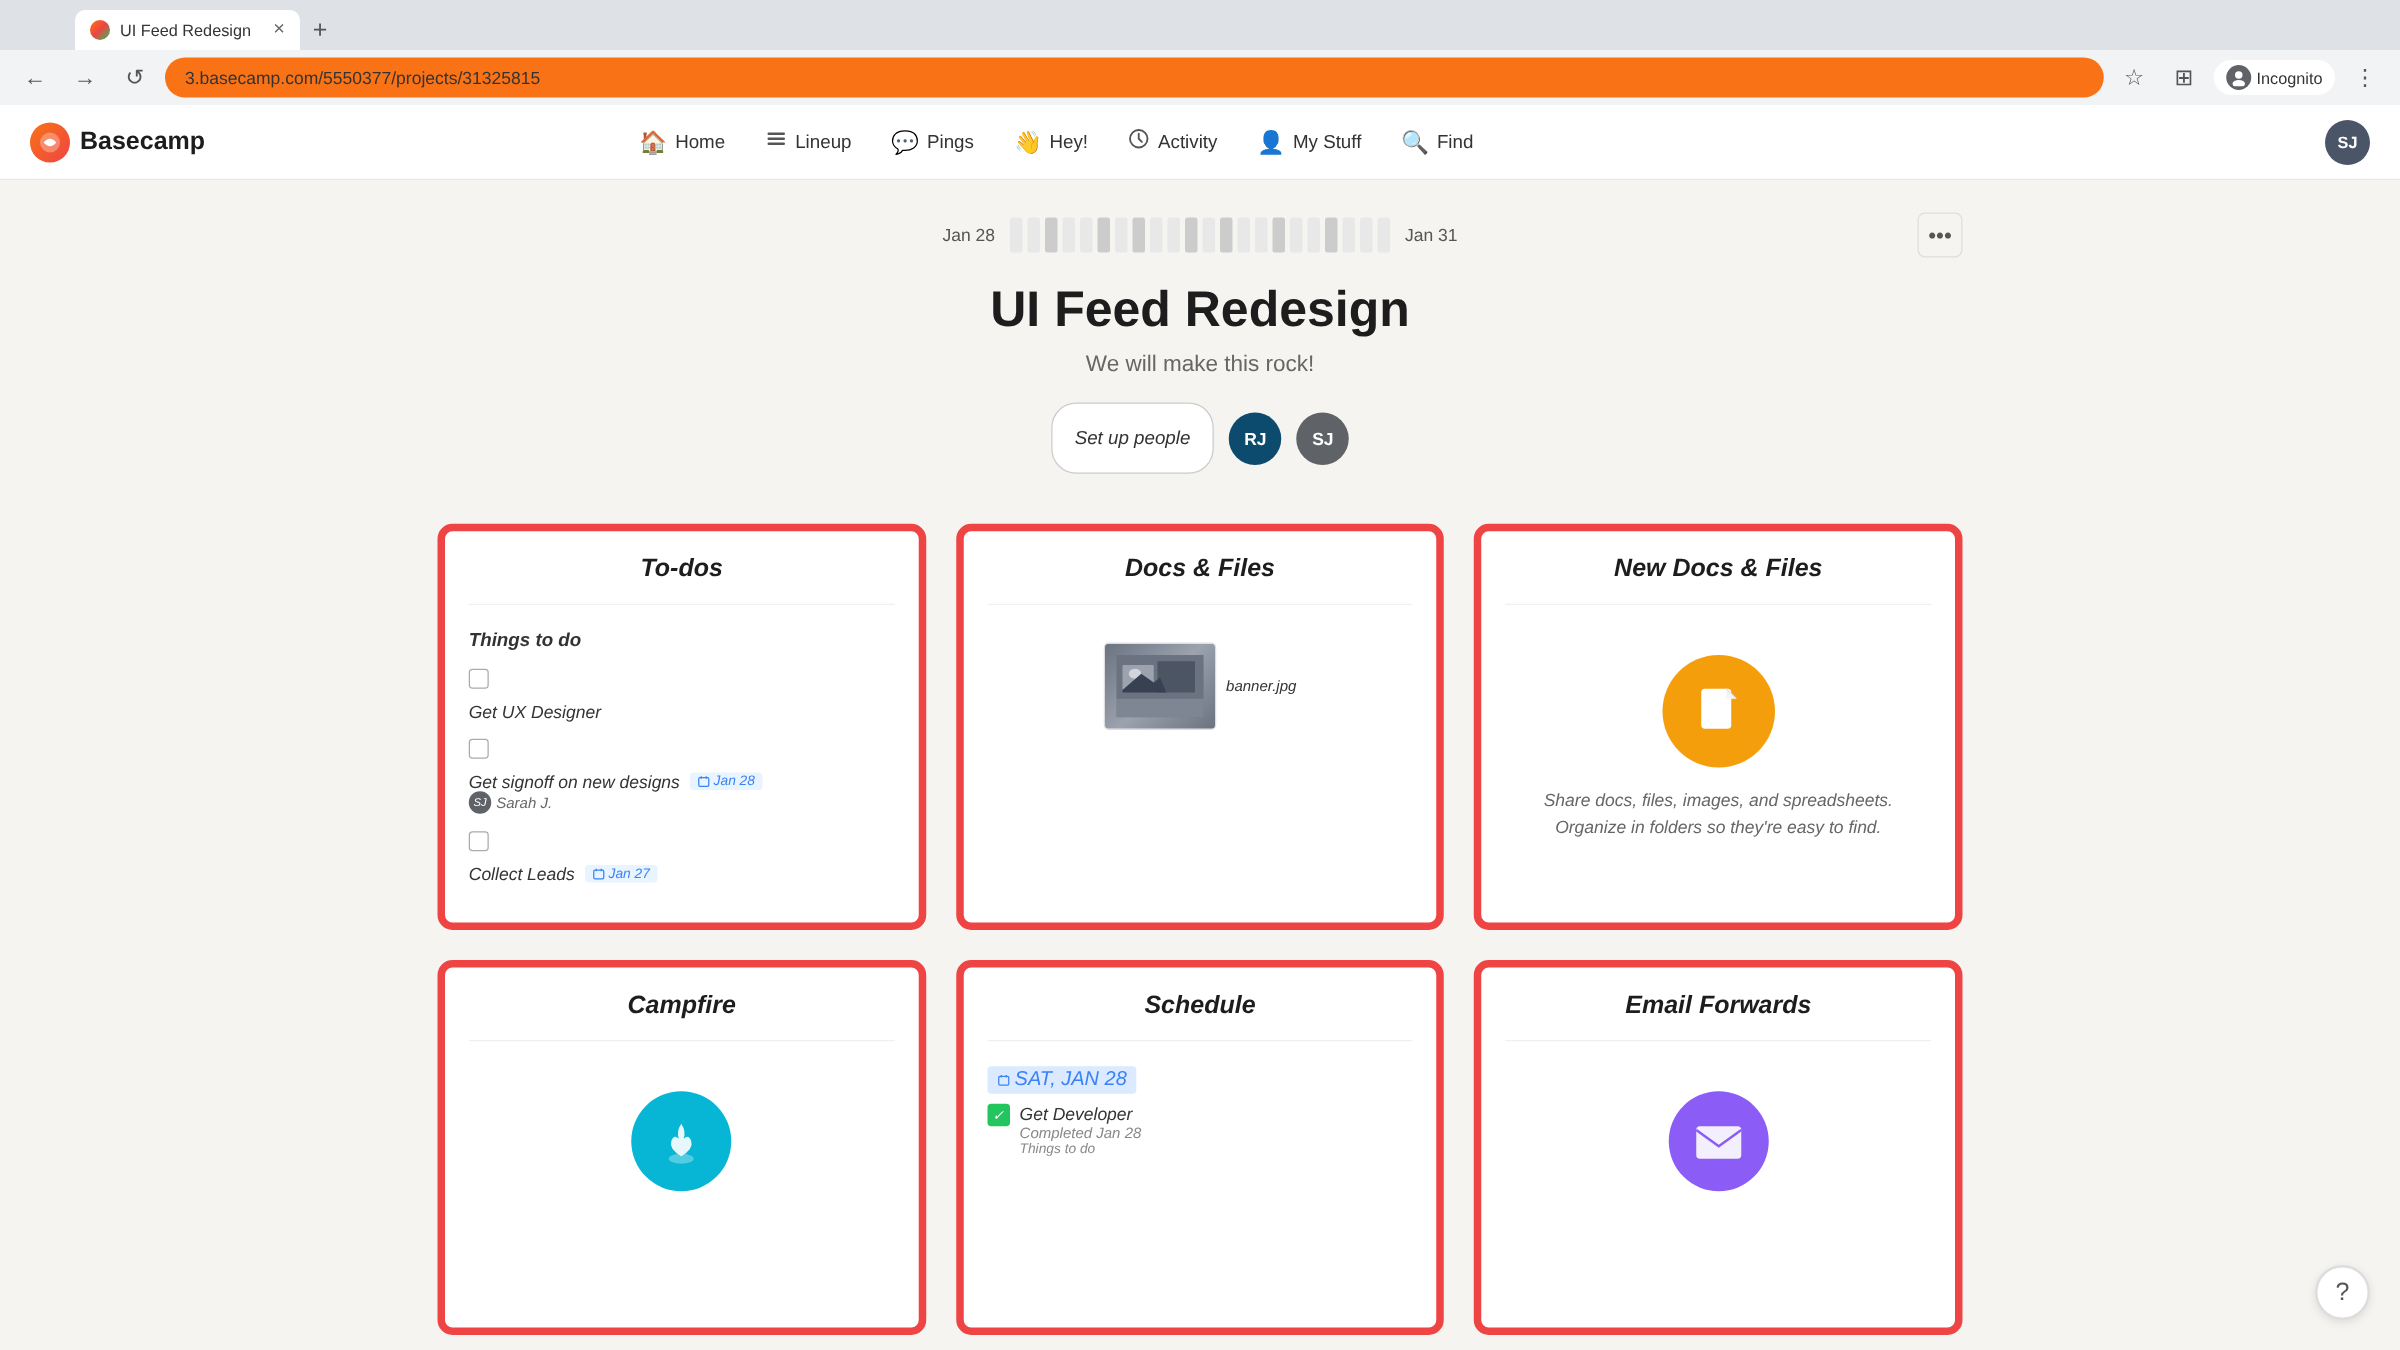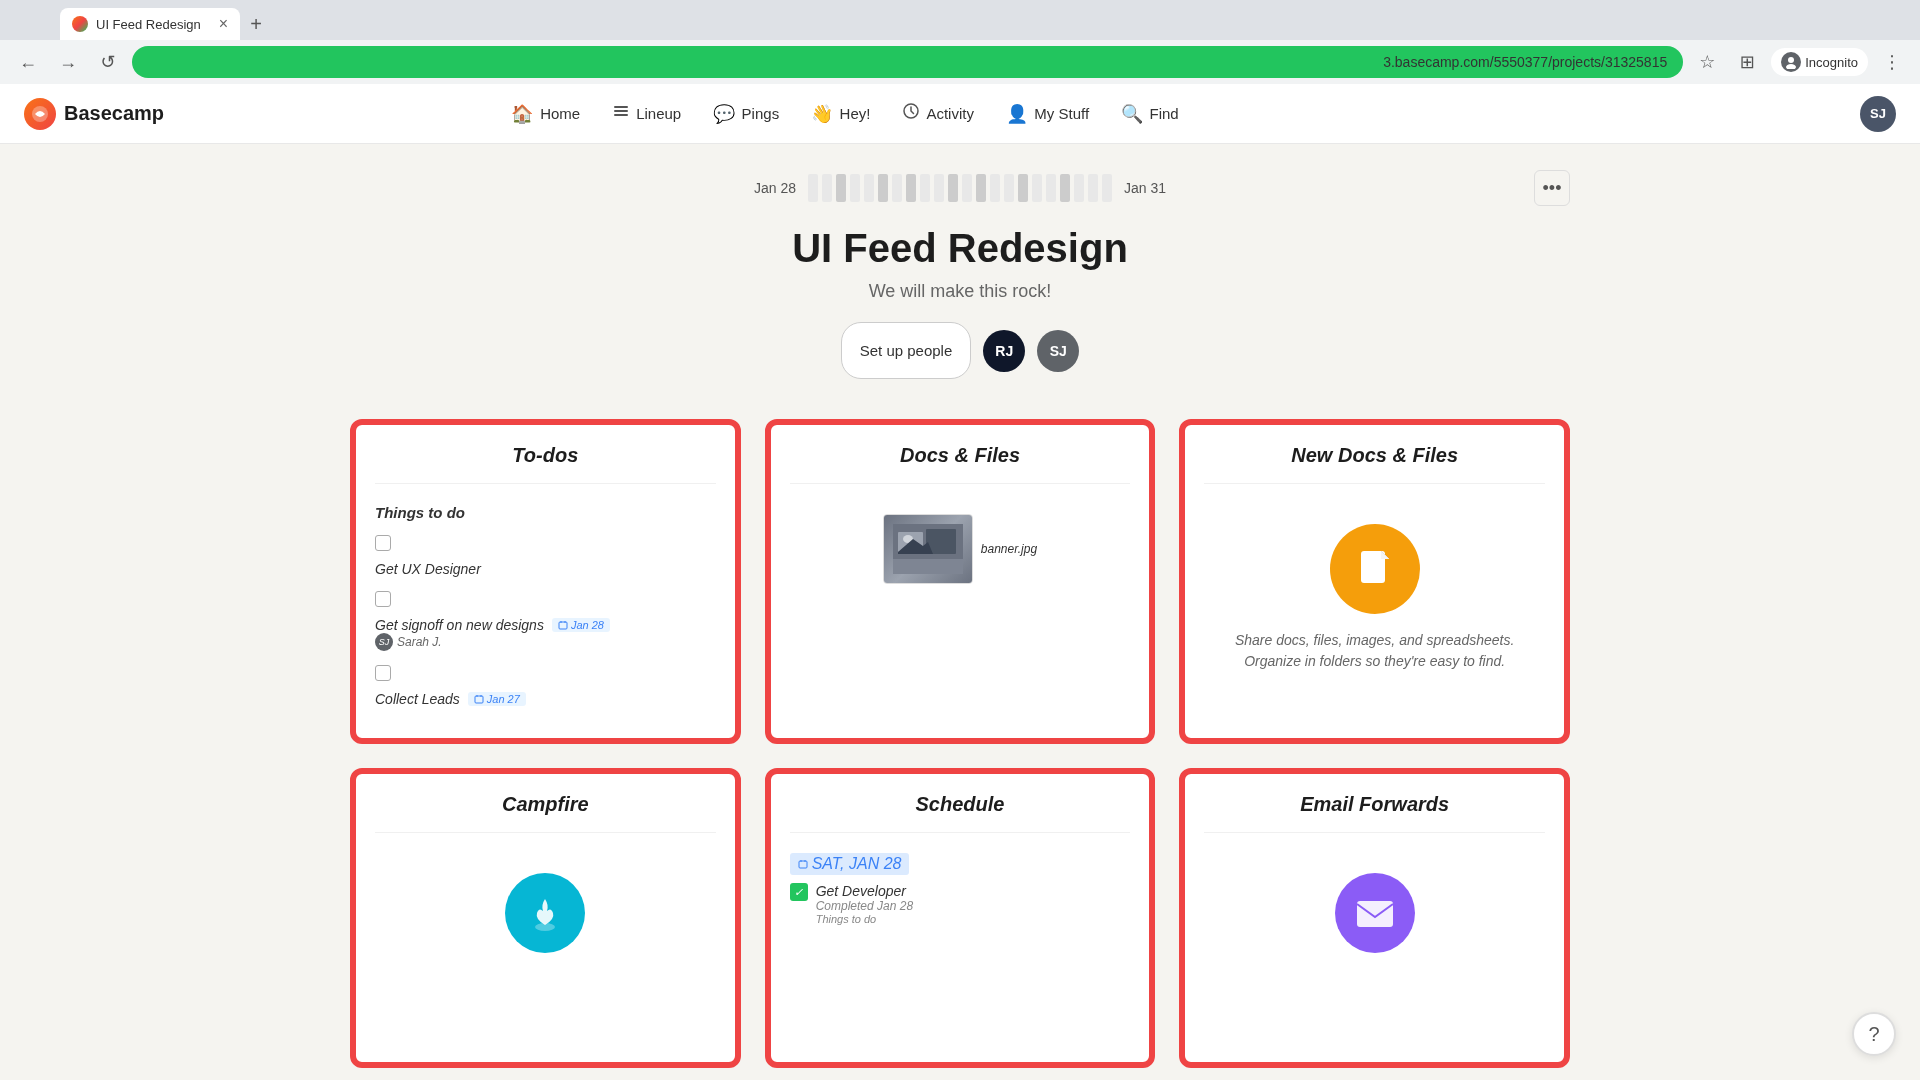--- a/index.html
+++ b/index.html
@@ -7,21 +7,21 @@
 
     
     .browser-chrome { background: #dee1e6; width: 1920px; }
     .browser-tab-bar { display: flex; align-items: center; padding: 8px 0 0 0; background: #dee1e6; height: 40px; }
     .browser-tab { display: flex; align-items: center; background: #fff; border-radius: 8px 8px 0 0; padding: 0 12px; height: 32px; font-size: 13px; color: #333; gap: 8px; min-width: 180px; }
     .browser-tab .favicon { width: 16px; height: 16px; border-radius: 50%; background: linear-gradient(135deg, #f97316, #ef4444, #22c55e); }
     .browser-tab .tab-close { margin-left: auto; color: #666; cursor: pointer; font-size: 16px; }
     .browser-tab-new { width: 32px; height: 32px; display: flex; align-items: center; justify-content: center; font-size: 20px; color: #555; cursor: pointer; }
     .browser-toolbar { display: flex; align-items: center; background: #f1f3f4; padding: 6px 12px; gap: 8px; height: 44px; }
     .browser-nav-btn { background: none; border: none; font-size: 18px; color: #555; cursor: pointer; width: 32px; height: 32px; display: flex; align-items: center; justify-content: center; border-radius: 50%; }
-    .browser-address-bar { flex: 1; background: #22c55e; border: none; border-radius: 20px; padding: 6px 16px; font-size: 14px; color: #333; height: 32px; text-align: right; }
+    .browser-address-bar { flex: 1; background: #f97316; border: none; border-radius: 20px; padding: 6px 16px; font-size: 14px; color: #333; height: 32px; }
     .browser-icon-btn { background: none; border: none; font-size: 18px; color: #555; cursor: pointer; width: 32px; height: 32px; display: flex; align-items: center; justify-content: center; border-radius: 50%; }
     .incognito-btn { display: flex; align-items: center; gap: 4px; background: #fff; border: none; border-radius: 16px; padding: 4px 10px; font-size: 13px; color: #333; cursor: pointer; }
     .incognito-icon { width: 20px; height: 20px; background: #5f6368; border-radius: 50%; display: flex; align-items: center; justify-content: center; color: white; font-size: 10px; }
 
     
     .app-header { background: #fff; height: 60px; display: flex; align-items: center; padding: 0 24px; border-bottom: 1px solid #e8e8e8; position: relative; }
     .app-logo { display: flex; align-items: center; gap: 8px; font-size: 20px; font-weight: 700; color: #1d1d1d; text-decoration: none; }
     .logo-icon { width: 32px; height: 32px; background: linear-gradient(135deg, #f97316, #ef4444); border-radius: 50%; display: flex; align-items: center; justify-content: center; color: white; font-size: 14px; font-weight: bold; }
     .app-nav { display: flex; align-items: center; gap: 4px; margin: 0 auto; }
     .nav-item { display: flex; align-items: center; gap: 6px; padding: 8px 14px; border-radius: 6px; font-size: 15px; color: #333; cursor: pointer; text-decoration: none; }
@@ -37,23 +37,23 @@
     .timeline-dots { display: flex; gap: 4px; align-items: center; }
     .timeline-dot { width: 10px; height: 28px; background: #e8e8e8; border-radius: 2px; }
     .timeline-dot.active { background: #ccc; }
     .more-btn { position: absolute; right: 0; background: none; border: 1px solid #ddd; border-radius: 6px; width: 36px; height: 36px; display: flex; align-items: center; justify-content: center; cursor: pointer; color: #555; font-size: 18px; }
 
     
     .project-header { text-align: center; margin-bottom: 40px; }
     .project-title { font-size: 40px; font-weight: 700; color: #1d1d1d; margin-bottom: 10px; }
     .project-subtitle { font-size: 18px; color: #666; margin-bottom: 20px; }
     .project-people { display: flex; align-items: center; justify-content: center; gap: 12px; }
-    .setup-people-btn { border: 1.5px solid #ccc; background: #fff; border-radius: 20px; padding: 19px 18px; font-size: 15px; color: #333; cursor: pointer; }
+    .setup-people-btn { border: 1.5px solid #ccc; background: #fff; border-radius: 20px; padding: 19px 18px; font-size: 15px; color: #333; cursor: pointer; font-style: italic; }
     .person-avatar { width: 42px; height: 42px; border-radius: 50%; display: flex; align-items: center; justify-content: center; font-size: 14px; font-weight: 600; color: white; cursor: pointer; }
-    .avatar-rj { background: #0f172a; }
+    .avatar-rj { background: #0c4a6e; }
     .avatar-sj { background: #5f6368; }
 
     
     .cards-grid { display: grid; grid-template-columns: repeat(3, 1fr); gap: 24px; }
     .card { background: #fff; border-radius: 12px; border: 6px solid #ef4444; padding: 19px; min-height: 300px; font-style: italic; }
     .card-title { font-size: 20px; font-weight: 600; color: #1d1d1d; text-align: center; margin-bottom: 20px; padding-bottom: 16px; border-bottom: 1px solid #f0f0f0; }
 
     
     .todos-section-title { font-size: 15px; font-weight: 600; color: #333; margin-bottom: 12px; }
     .todo-item { display: flex; align-items: flex-start; gap: 10px; margin-bottom: 12px; flex-direction: column; }

